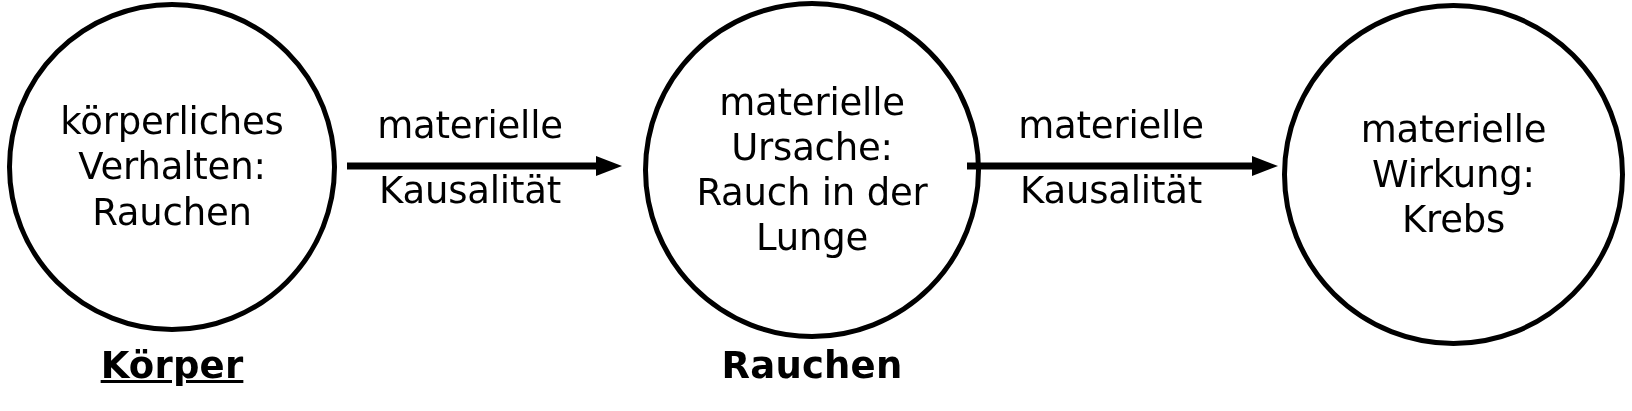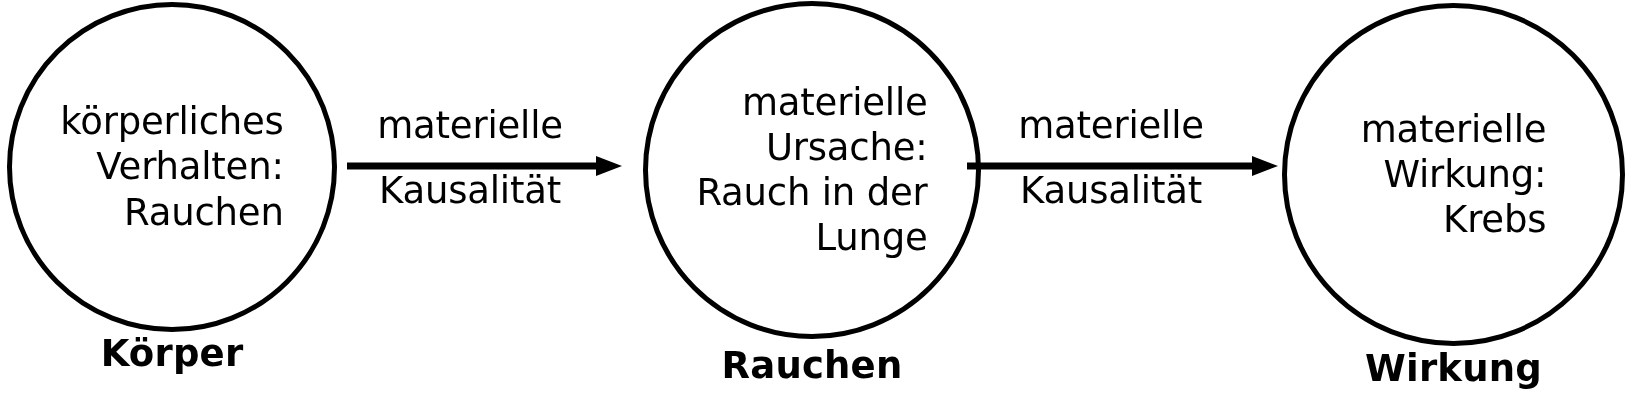--- a/index.html
+++ b/index.html
@@ -24,21 +24,21 @@
     position: absolute;
     box-sizing: border-box;
     border: 5px solid #000000;
     border-radius: 50%;
     background: #ffffff;
     display: flex;
     align-items: center;
     justify-content: center;
   }
   .node-text {
-    text-align: right;
+    text-align: center;
     line-height: 1.22;
     font-size: 37px;
     letter-spacing: -0.2px;
     padding: 0 10px;
     white-space: pre-line;
   }
 
   
   .caption {
     position: absolute;
@@ -71,21 +71,21 @@
 </head>
 <body>
 
 <div id="canvas">
 
   <div class="node" style="left:7px; top:2px; width:330px; height:330px;">
     <div class="node-text">körperliches
 Verhalten:
 Rauchen</div>
   </div>
-  <div class="caption" style="left:7px; top:332px; width:330px;">Körper</div>
+  <div class="caption" style="left:7px; top:344px; width:330px;text-decoration:underline;">Körper</div>
 
   <div class="edge" style="left:346px; top:155px; width:278px; height:22px;">
     <svg width="278" height="22" viewBox="0 0 278 22">
       <line x1="1" y1="11" x2="255" y2="11" stroke="#000000" stroke-width="7"></line>
       <polygon points="250,1 276,11 250,21" fill="#000000"></polygon>
     </svg>
   </div>
   <div class="edge-label above" style="left:346px; top:105px; width:248px;">materielle</div>
   <div class="edge-label below" style="left:346px; top:170px; width:248px;">Kausalität</div>
 
@@ -104,15 +104,14 @@
     </svg>
   </div>
   <div class="edge-label above" style="left:966px; top:105px; width:290px;">materielle</div>
   <div class="edge-label below" style="left:966px; top:170px; width:290px;">Kausalität</div>
 
   <div class="node" style="left:1282px; top:3px; width:343px; height:343px;">
     <div class="node-text">materielle
 Wirkung:
 Krebs</div>
   </div>
-  <div class="caption" style="left:1282px; top:347px; width:343px;">Wirkung</div>
 
 </div>
 
 </body></html>

